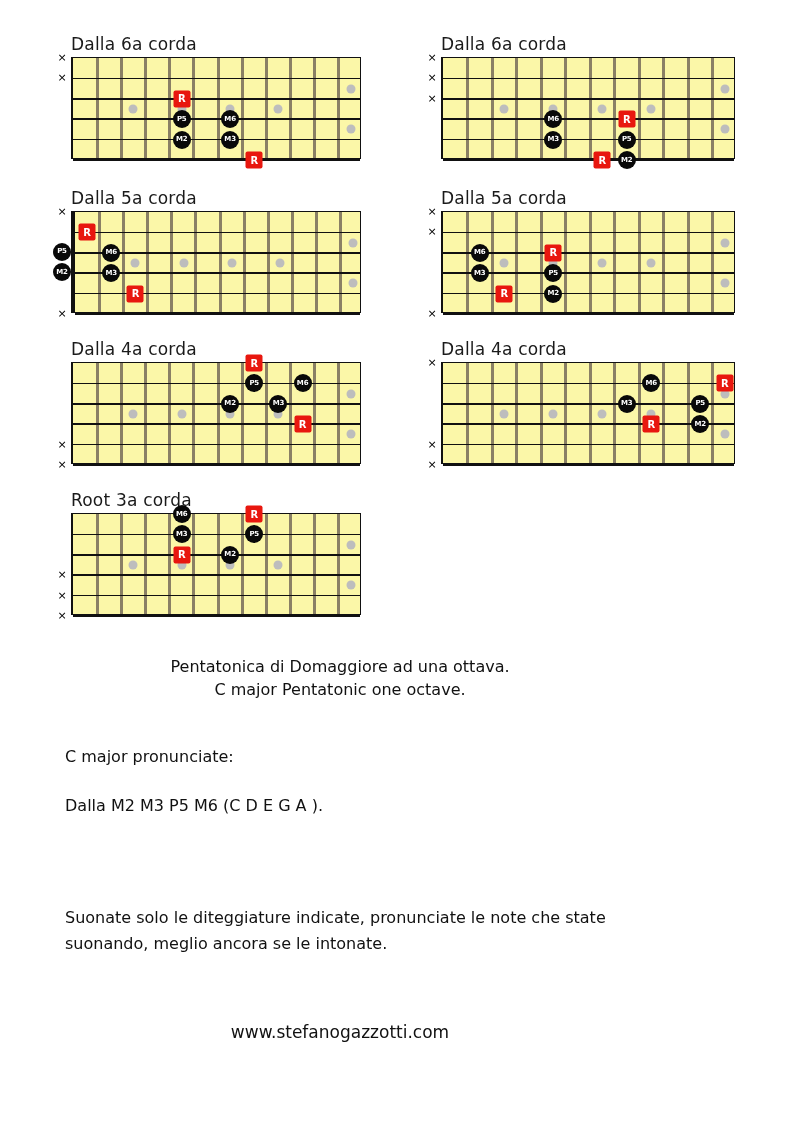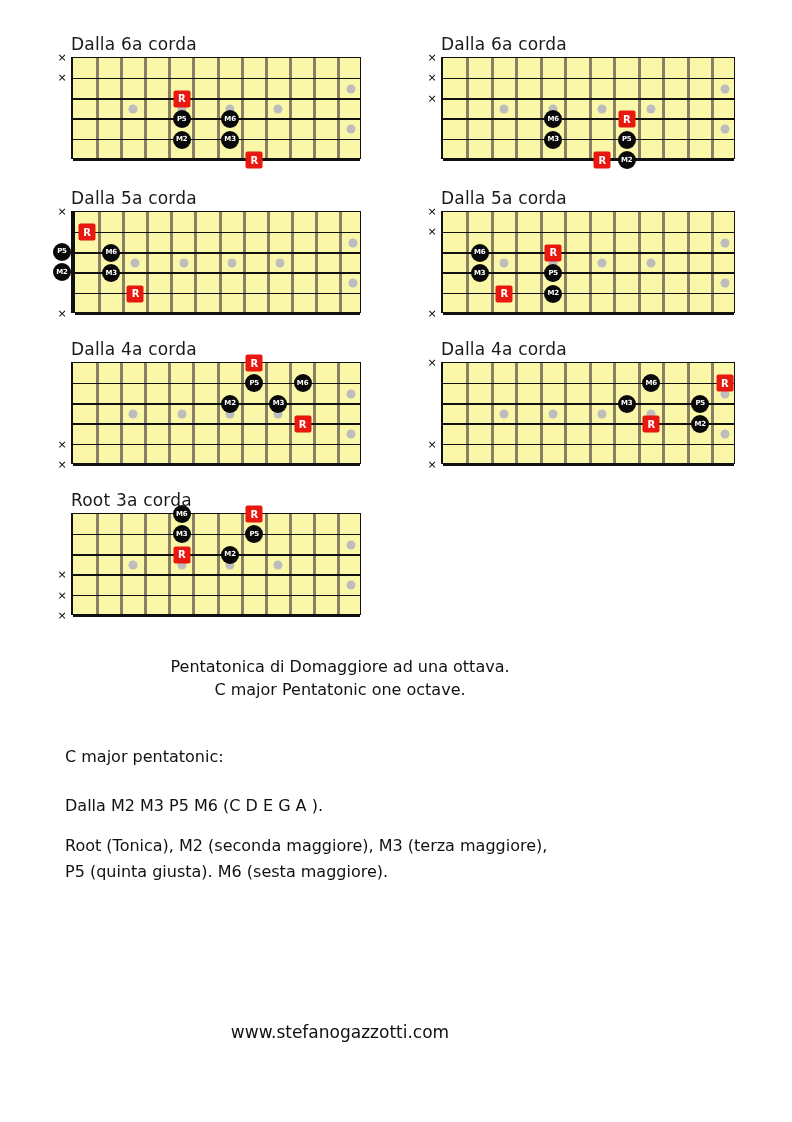--- a/index.html
+++ b/index.html
@@ -385,20 +385,20 @@
           <div class="xmark" style="left: -9px; top: 61.2px;">×</div>
           <div class="xmark" style="left: -9px; top: 81.6px;">×</div>
           <div class="xmark" style="left: -9px; top: 102px;">×</div>
         </div>
       </div>
     </div>
 
   <div class="caption" style="top:656px;">Pentatonica di Domaggiore ad una ottava.</div>
   <div class="caption" style="top:679px;">C major Pentatonic one octave.</div>
 
-  <div class="body-text" style="left:65px; top:742px;">C major pentatonic:</div>
+  <div class="body-text" style="left:65px; top:742px;">C major pronunciate:</div>
   <div class="body-text" style="left:65px; top:791px;">Dalla  M2  M3  P5  M6  (C  D  E  G  A ).</div>
-  <div class="body-text" style="left:65px; top:833px; line-height:26px;">Root (Tonica), M2 (seconda maggiore), M3 (terza maggiore),
-P5 (quinta giusta). M6 (sesta maggiore).</div>
+  <div class="body-text" style="left:65px; top:905px; line-height:26px;">Suonate solo le diteggiature indicate, pronunciate le note che state
+suonando, meglio ancora se le intonate.</div>
 
   <div class="site" style="top:1022px;">www.stefanogazzotti.com</div>
 
 </div>
 
 </body></html>

